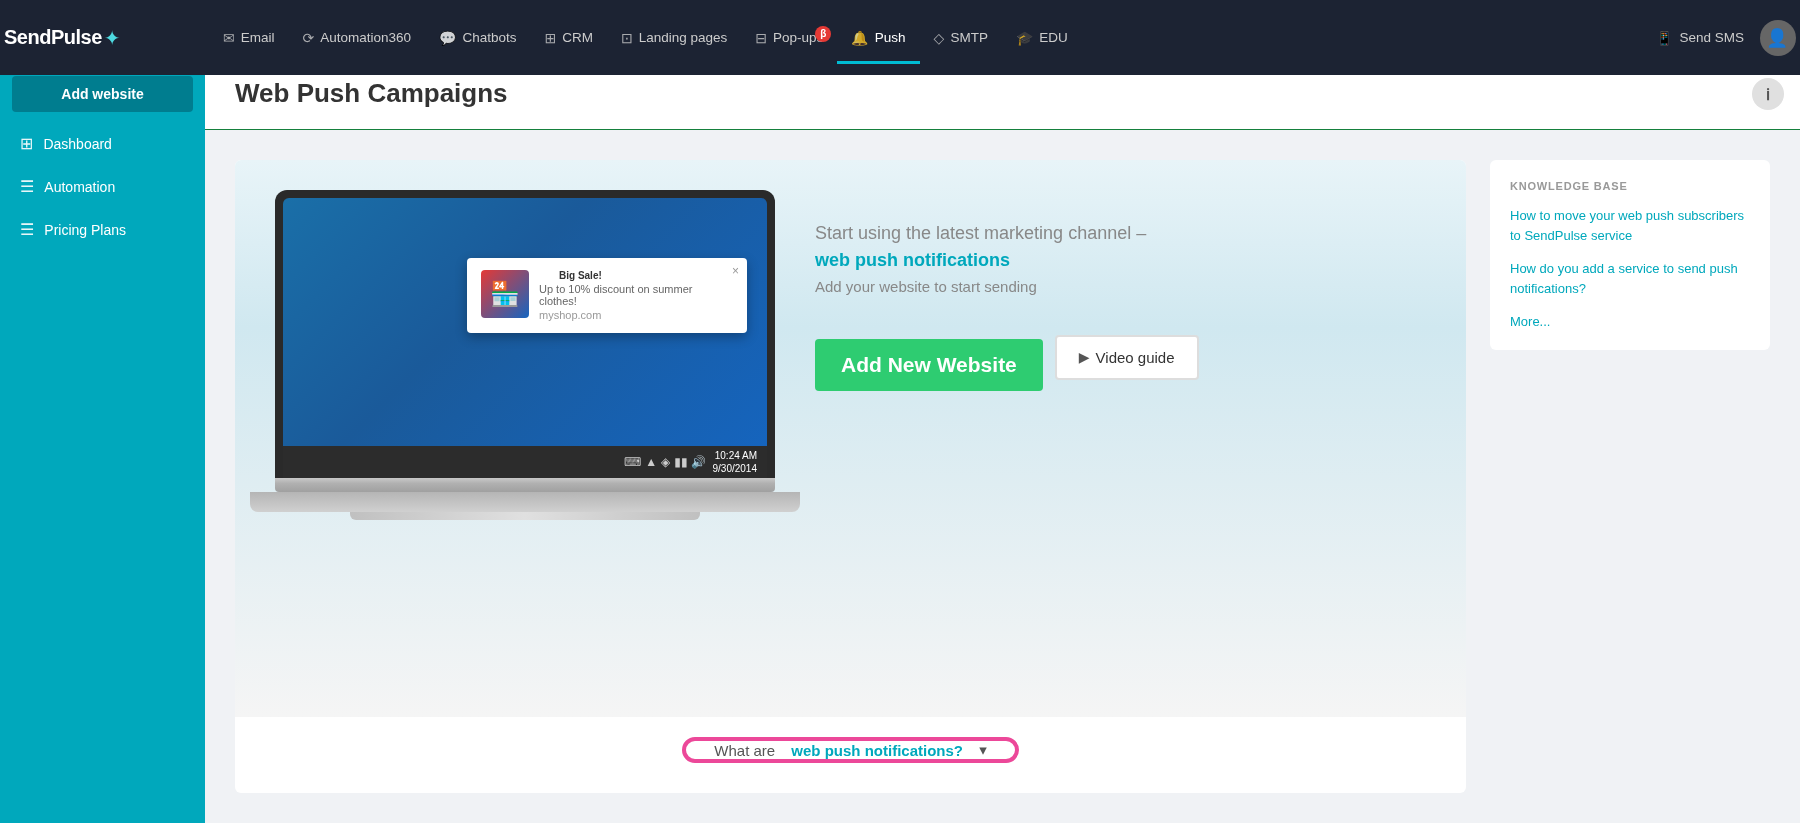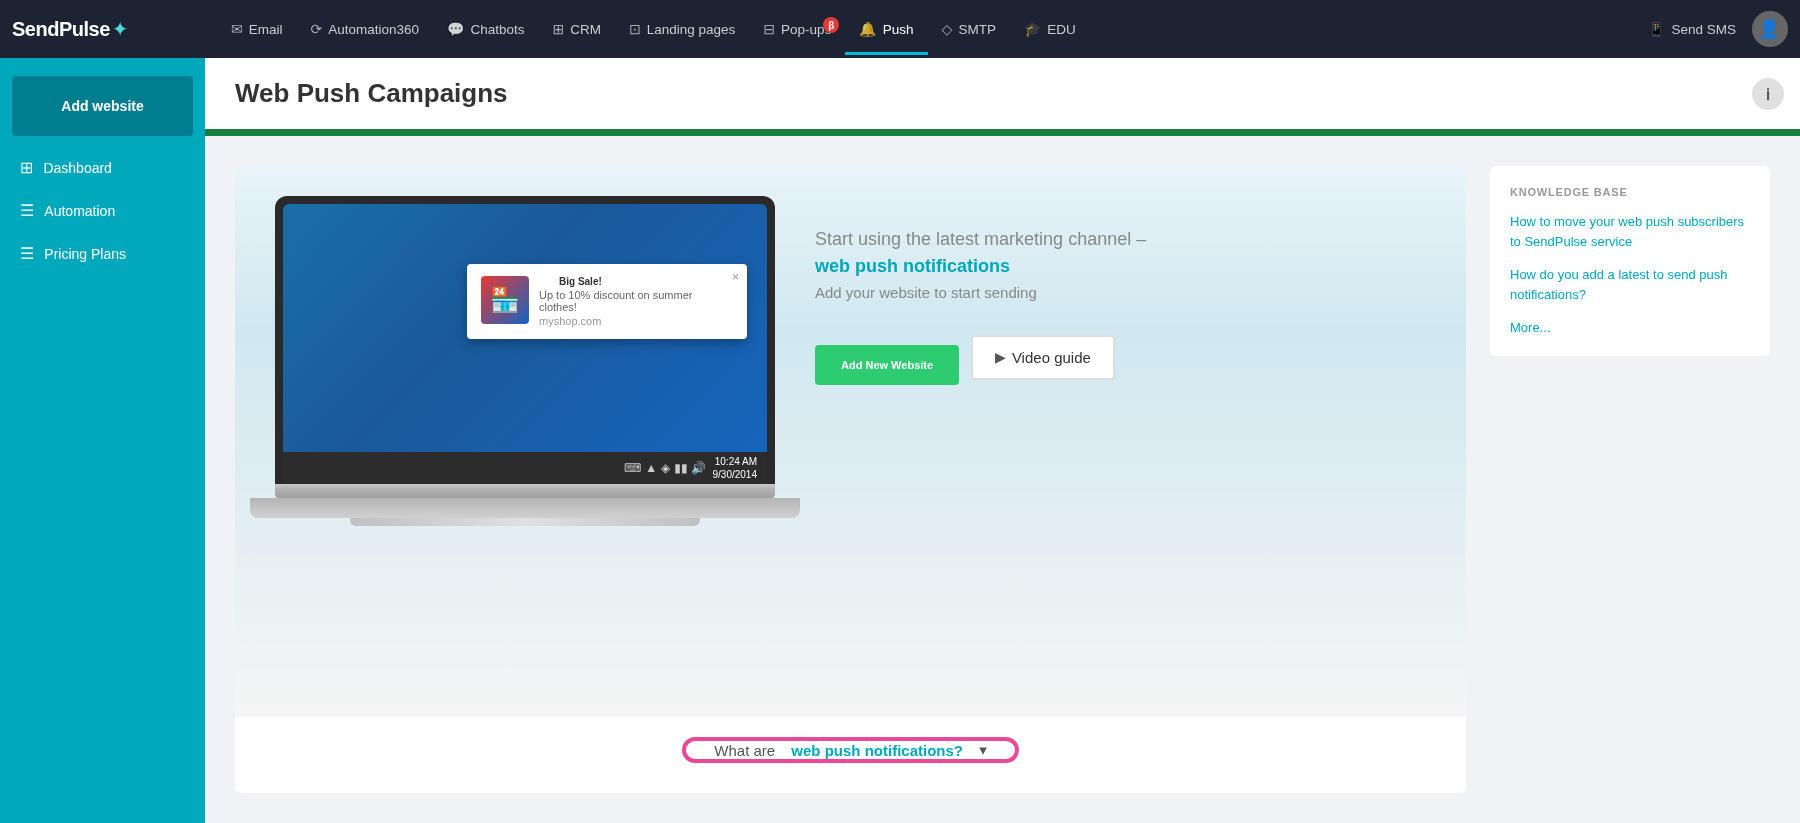--- a/index.html
+++ b/index.html
@@ -1,26 +1,26 @@
 <!DOCTYPE html>
 <html><head>
   <meta charset="utf-8">
   <style>
     * { box-sizing: border-box; margin: 0; padding: 0; }
     body { font-family: -apple-system, BlinkMacSystemFont, 'Segoe UI', Arial, sans-serif; background: #f0f2f5; width: 1800px; height: 823px; overflow: hidden; }
 
     
     .top-nav {
-      height: 58px;
+      height: 75px;
       background: #1a1a2e;
       background: #2b2b3b;
       background: #1c2333;
       display: flex;
       align-items: center;
-      padding: 0 12px;
+      padding: 0 4px;
       gap: 0;
       position: fixed;
       top: 0; left: 0; right: 0;
       z-index: 100;
     }
     .top-nav-inner {
       width: 100%;
       display: flex;
       align-items: center;
     }
@@ -132,21 +132,21 @@
       display: flex;
       flex-direction: column;
       padding-top: 8px;
     }
     .sidebar-add-btn {
       margin: 10px 12px;
       background: #007d8f;
       color: white;
       border: none;
       border-radius: 4px;
-      padding: 22px 16px;
+      padding: 10px 16px;
       font-size: 14px;
       font-weight: 600;
       cursor: pointer;
       text-align: center;
     }
     .sidebar-item {
       display: flex;
       align-items: center;
       gap: 10px;
       padding: 12px 20px;
@@ -159,21 +159,21 @@
     
     .content-area {
       flex: 1;
       display: flex;
       flex-direction: column;
       overflow: auto;
     }
     .page-header {
       background: white;
       padding: 20px 30px;
-      border-bottom: 7px solid #15803d;
+      border-bottom: 1px solid #15803d;
     }
     .page-title {
       font-size: 26px;
       font-weight: 600;
       color: #333;
     }
     .content-body {
       flex: 1;
       background: #f0f2f5;
       padding: 30px;
@@ -339,21 +339,21 @@
       display: flex;
       gap: 12px;
       align-items: center;
     }
     .btn-add-website {
       background: #2ecc71;
       color: white;
       border: none;
       border-radius: 4px;
       padding: 14px 26px;
-      font-size: 11px;
+      font-size: 21px;
       font-weight: 600;
       cursor: pointer;
       margin-top: 16px;
     }
     .btn-video {
       background: white;
       color: #333;
       border: 2px solid #ddd;
       border-radius: 4px;
       padding: 12px 22px;
@@ -585,21 +585,21 @@
           <button class="web-push-question-btn">
             <span>What are</span>&nbsp;<span class="highlight">web push notifications?</span>&nbsp;<span>▾</span>
           </button>
         </div>
       </div>
 
       <div class="knowledge-sidebar">
         <div class="kb-card">
           <div class="kb-label">KNOWLEDGE BASE</div>
           <a class="kb-link">How to move your web push subscribers to SendPulse service</a>
-          <a class="kb-link">How do you add a latest to send push notifications?</a>
+          <a class="kb-link">How do you add a service to send push notifications?</a>
           <a class="kb-more">More...</a>
         </div>
       </div>
     </div>
   </main>
 </div>
 
 <div class="info-icon-btn">
   <span>ℹ</span>
 </div>

